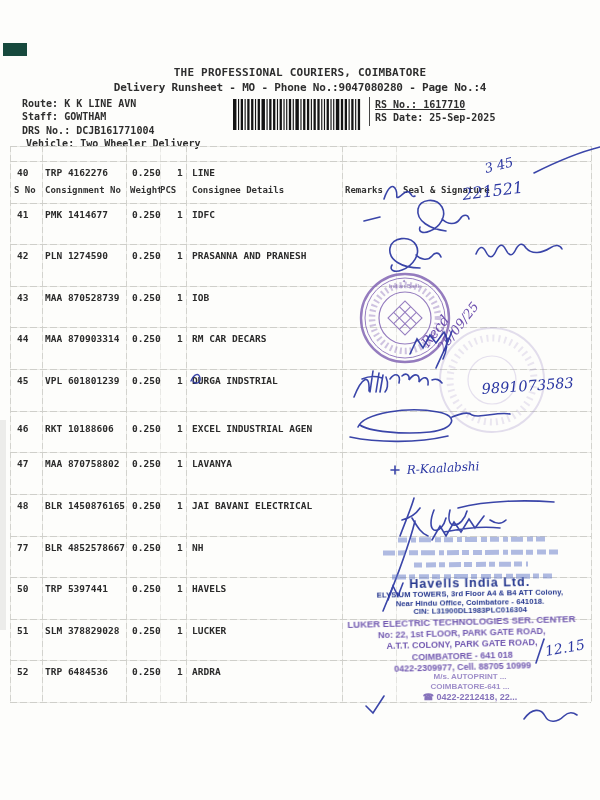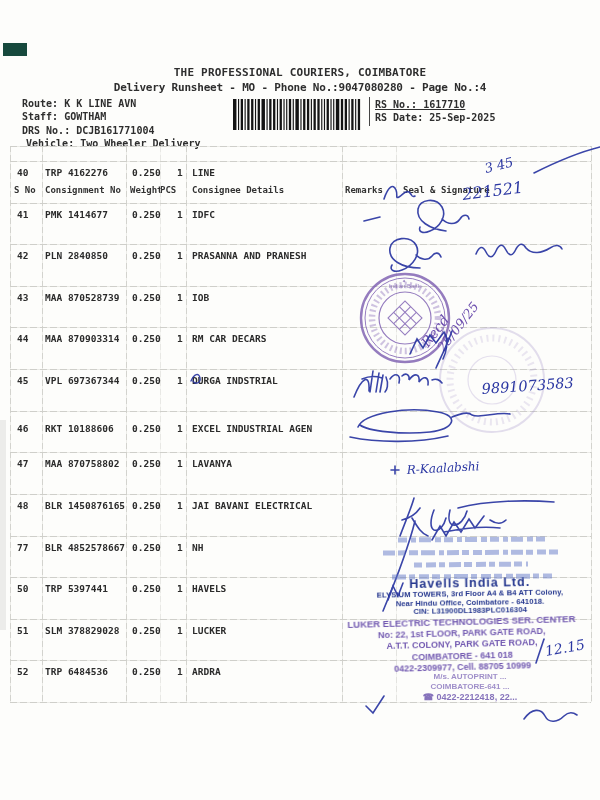--- a/index.html
+++ b/index.html
@@ -146,21 +146,21 @@
     <div class="trow" style="top: 203.62px;">
       <span class="cell c-sno">41</span>
       <span class="cell c-con">PMK 1414677</span>
       <span class="cell c-wt">0.250</span>
       <span class="cell c-pcs">1</span>
       <span class="cell c-name">IDFC</span>
     </div>
 
     <div class="trow" style="top: 245.24px;">
       <span class="cell c-sno">42</span>
-      <span class="cell c-con">PLN 2840850</span>
+      <span class="cell c-con">PLN 1274590</span>
       <span class="cell c-wt">0.250</span>
       <span class="cell c-pcs">1</span>
       <span class="cell c-name">PRASANNA AND PRANESH</span>
     </div>
 
     <div class="trow" style="top: 286.86px;">
       <span class="cell c-sno">43</span>
       <span class="cell c-con">MAA 870528739</span>
       <span class="cell c-wt">0.250</span>
       <span class="cell c-pcs">1</span>
@@ -170,21 +170,21 @@
     <div class="trow" style="top: 328.48px;">
       <span class="cell c-sno">44</span>
       <span class="cell c-con">MAA 870903314</span>
       <span class="cell c-wt">0.250</span>
       <span class="cell c-pcs">1</span>
       <span class="cell c-name">RM CAR DECARS</span>
     </div>
 
     <div class="trow" style="top: 370.1px;">
       <span class="cell c-sno">45</span>
-      <span class="cell c-con">VPL 697367344</span>
+      <span class="cell c-con">VPL 601801239</span>
       <span class="cell c-wt">0.250</span>
       <span class="cell c-pcs">1</span>
       <span class="cell c-name">DURGA INDSTRIAL</span>
     </div>
 
     <div class="trow" style="top: 418px; text-align: center;">
       <span class="cell c-sno">46</span>
       <span class="cell c-con">RKT 10188606</span>
       <span class="cell c-wt">0.250</span>
       <span class="cell c-pcs">1</span>

